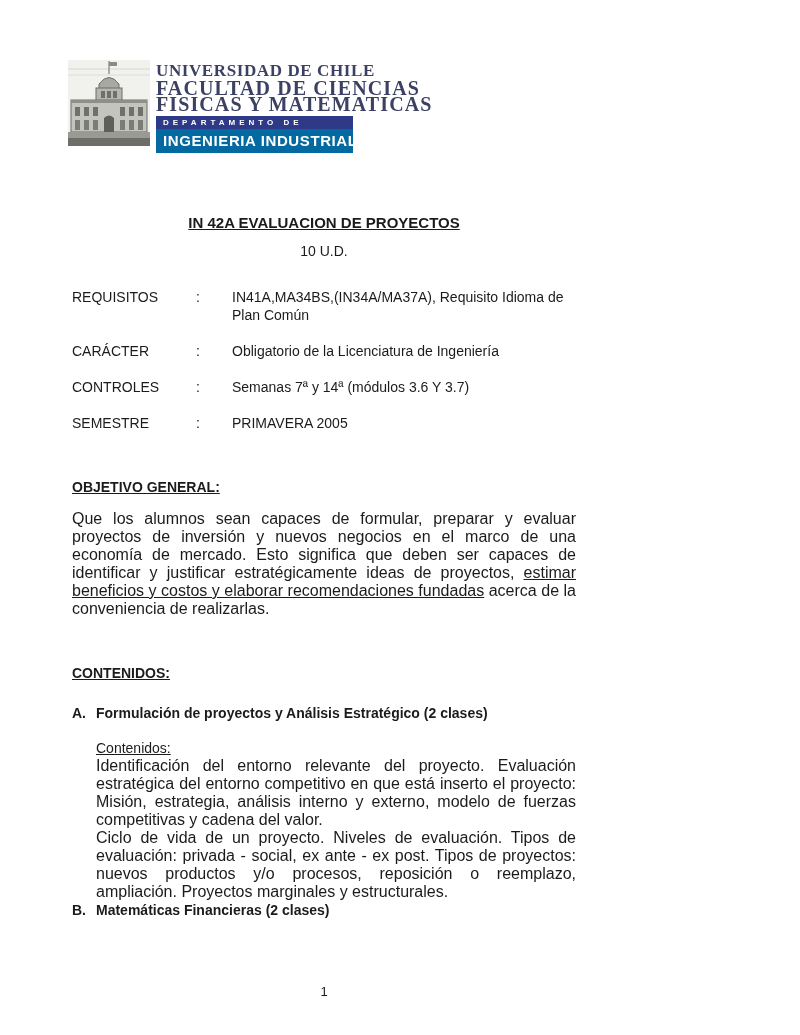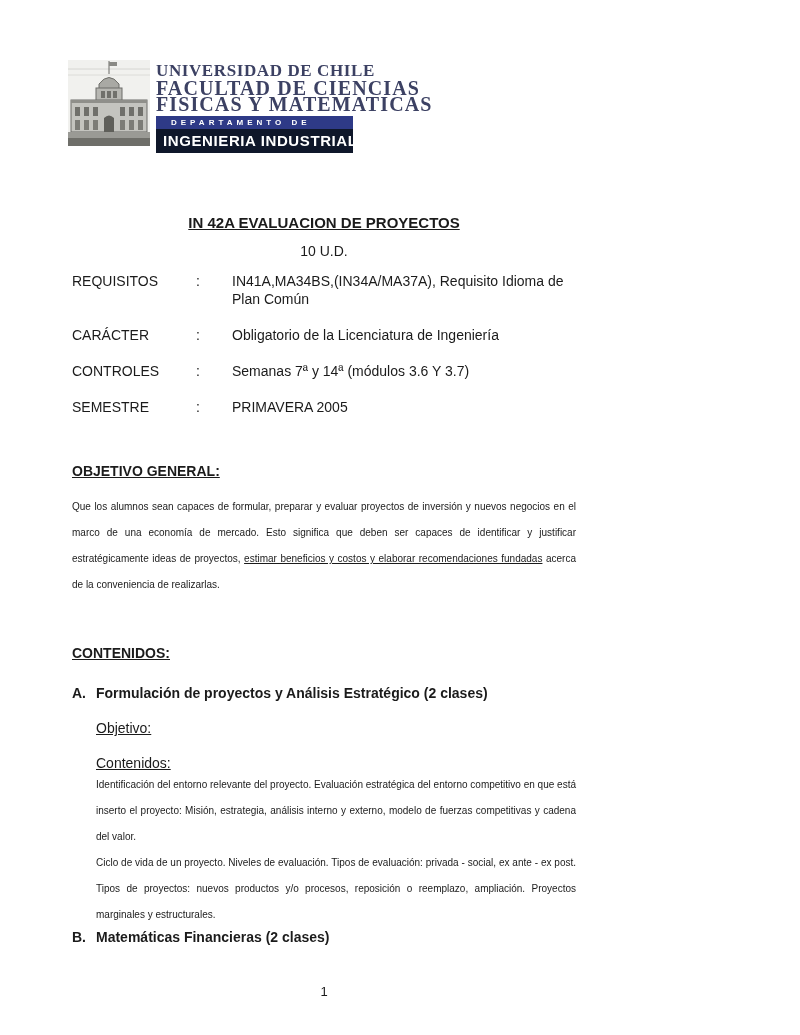--- a/index.html
+++ b/index.html
@@ -45,27 +45,27 @@
     color: #3c4163;
   }
   .logo-bar-small {
     margin-top: 4px;
     width: 197px;
     background: #2e3a87;
     color: #ffffff;
     font-size: 8px;
     font-weight: bold;
     letter-spacing: 4px;
-    padding: 2px 0 2px 15px;
+    padding: 2px 0 2px 7px;
     white-space: nowrap;
     overflow: hidden;
   }
   .logo-bar-large {
     width: 197px;
-    background: #0f172a;
+    background: #0369a1;
     color: #ffffff;
     font-size: 15px;
     font-weight: bold;
     letter-spacing: 0.6px;
     padding: 3px 0 4px 7px;
     white-space: nowrap;
     overflow: hidden;
   }
 
   
@@ -73,37 +73,37 @@
   .title-block { margin-top: 214px; text-align: center; }
   .course-title {
     font-size: 15px;
     font-weight: bold;
     text-decoration: underline;
     line-height: 18px;
   }
   .course-ud { font-size: 14px; line-height: 18px; margin-top: 10px; }
   .credits-line { margin-top: 16px; text-align: right; font-size: 14px; line-height: 18px; }
 
-  .info-block { margin-top: 12px; }
+  .info-block { margin-top: 28px; }
   .info-row { display: flex; font-size: 14px; line-height: 18px; margin-bottom: 18px; }
   .info-label { width: 124px; flex: 0 0 auto; }
   .info-colon { width: 36px; flex: 0 0 auto; }
   .info-value { flex: 1 1 auto; }
 
   .section-heading {
     margin-top: 46px;
     font-size: 14px;
     font-weight: bold;
     text-decoration: underline;
     line-height: 18px;
   }
   .para {
     margin: 14px 0 0 0;
-    font-size: 10px;
-    line-height: 26px;
+    font-size: 16px;
+    line-height: 18px;
     text-align: justify;
   }
   .underlined { text-decoration: underline; }
 
   .item { display: flex; margin-top: 22px; font-size: 14px; font-weight: bold; line-height: 18px; }
   .item-letter { width: 24px; flex: 0 0 auto; }
   .item-title { flex: 1 1 auto; }
   .item.item-b { margin-top: 0; }
 
   .item-body { padding-left: 24px; }
@@ -203,21 +203,20 @@
     <div class="section-heading">OBJETIVO GENERAL:</div>
     <p class="para"><span>Que los alumnos sean capaces de formular, preparar y evaluar proyectos de inversión y nuevos negocios en el marco de una economía de mercado. Esto significa que deben ser capaces de identificar y justificar estratégicamente ideas de proyectos, </span><span class="underlined">estimar beneficios y costos y elaborar recomendaciones fundadas</span><span> acerca de la conveniencia de realizarlas.</span></p>
 
     <div class="section-heading">CONTENIDOS:</div>
 
     <div class="item">
       <span class="item-letter">A.</span>
       <span class="item-title">Formulación de proyectos y Análisis Estratégico (2 clases)</span>
     </div>
     <div class="item-body">
-      <div class="sub-heading">Objetivo:</div>
       <div class="sub-heading">Contenidos:</div>
       <p class="para">Identificación del entorno relevante del proyecto. Evaluación estratégica del entorno competitivo en que está inserto el proyecto: Misión, estrategia, análisis interno y externo, modelo de fuerzas competitivas y cadena del valor.</p>
       <p class="para">Ciclo de vida de un proyecto. Niveles de evaluación. Tipos de evaluación: privada - social, ex ante - ex post. Tipos de proyectos: nuevos productos y/o procesos, reposición o reemplazo, ampliación. Proyectos marginales y estructurales.</p>
     </div>
 
     <div class="item item-b">
       <span class="item-letter">B.</span>
       <span class="item-title">Matemáticas Financieras (2 clases)</span>
     </div>
 

